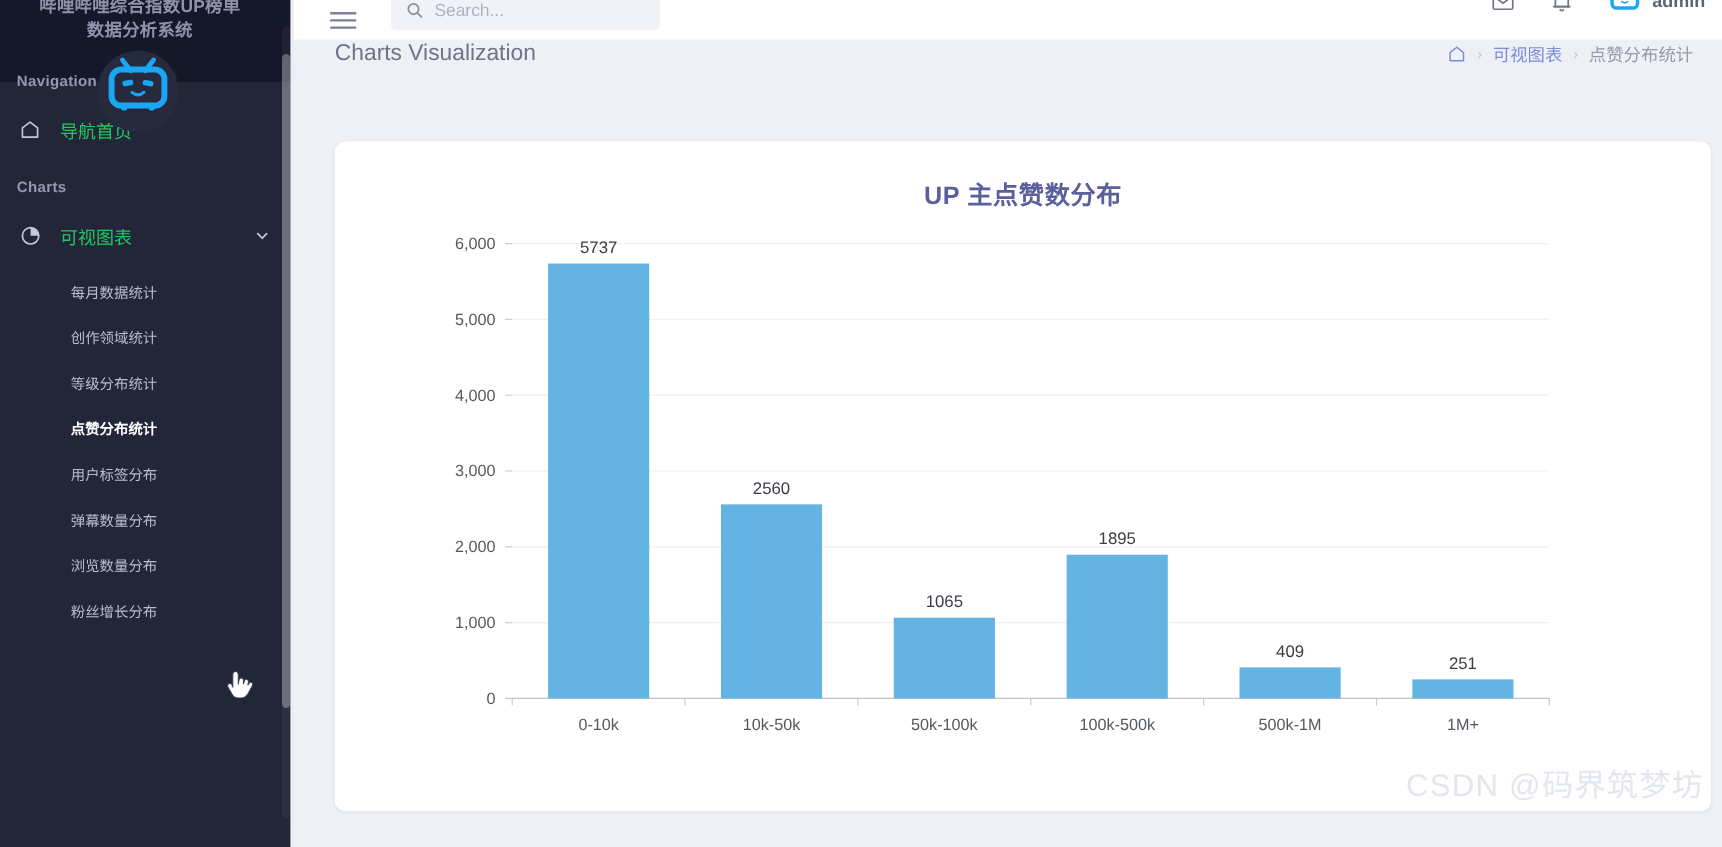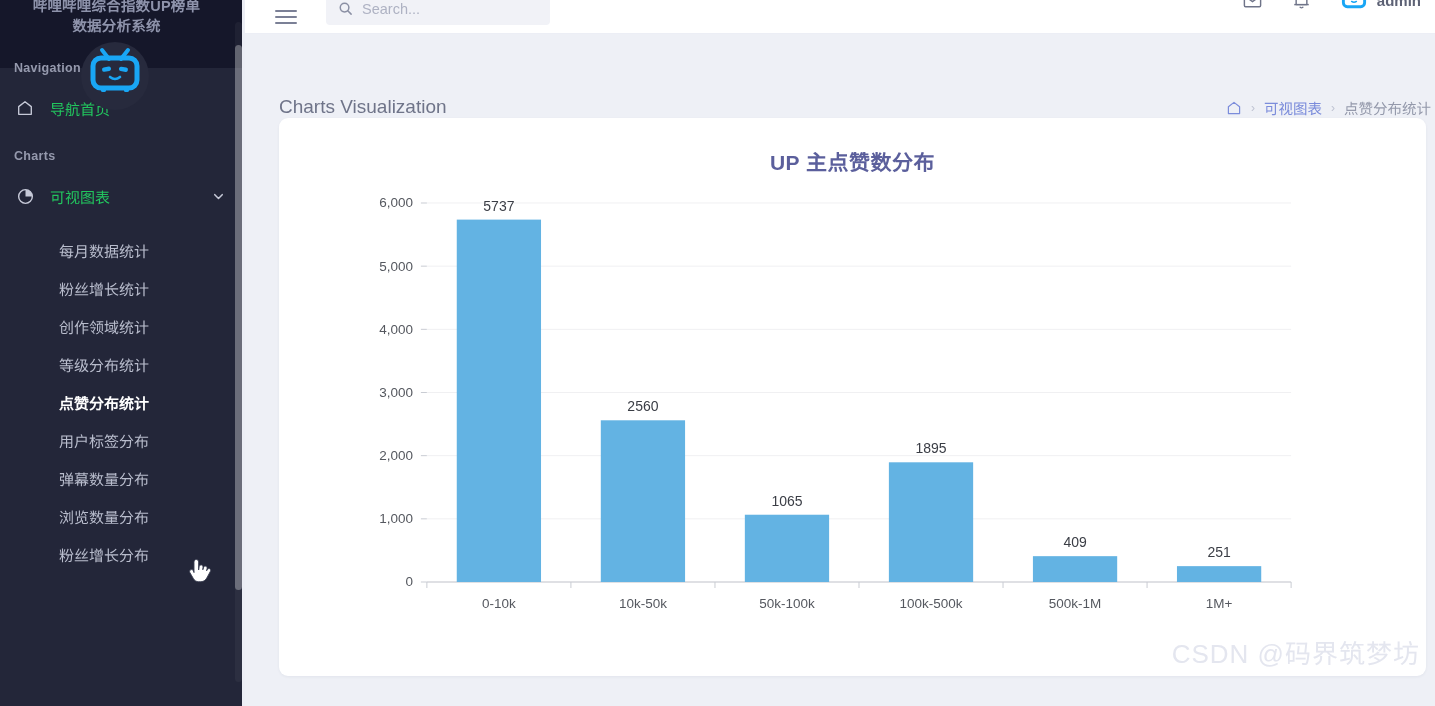--- a/index.html
+++ b/index.html
@@ -66,24 +66,24 @@
   }
   .nav-item .nav-ico {
     width: 22px; height: 22px; margin-right: 14px;
     display: flex; align-items: center; justify-content: center;
     color: #c6c9d8; flex: 0 0 22px;
   }
   .nav-item .nav-label { flex: 1 1 auto; }
   .nav-item .nav-chevron { margin-right: 20px; color: #c6c9d8; display: flex; }
   .sub-item {
     height: 38px;
-    display: flex; align-items: flex-end;
+    display: flex; align-items: center;
     padding-left: 59px;
     color: #b9bdcd;
-    font-size: 15px;
+    font-size: 12px;
     cursor: pointer;
   }
   .sub-item.active { color: #ffffff; font-weight: 700; }
   .sidebar-track {
     position: absolute; right: 3px; top: 22px;
     width: 7px; height: 660px;
     background: rgba(255,255,255,0.045);
     border-radius: 4px;
   }
   .sidebar-thumb {
@@ -130,22 +130,22 @@
   .topbar-right {
     position: absolute; right: 14px; top: -14px;
     display: flex; align-items: center; gap: 28px;
   }
   .top-ico { color: #6f7489; display: flex; cursor: pointer; }
   .user-chip { display: flex; align-items: center; gap: 9px; cursor: pointer; }
   .user-name { color: #5d6275; font-size: 15px; font-weight: 600; }
 
   .page-head {
     height: 84px;
-    display: flex; align-items: flex-end; justify-content: space-between;
-    padding: 0 4px 0 34px;
+    display: flex; align-items: flex-start; justify-content: space-between;
+    padding: 0 24px 0 34px;
   }
   .page-title { color: #6f7489; font-size: 19px; font-weight: 400; }
   .breadcrumb { display: flex; align-items: center; gap: 9px; font-size: 14.5px; }
   .bc-home { color: #7b8cdb; display: flex; cursor: pointer; }
   .bc-sep { color: #bfc3d2; font-size: 12px; }
   .bc-link { color: #7b8cdb; cursor: pointer; }
   .bc-current { color: #9499ab; }
 
   .card {
     position: relative;
@@ -229,23 +229,20 @@
           <span class="nav-chevron">
             <svg width="13" height="13" viewBox="0 0 14 14" fill="none" stroke="currentColor" stroke-width="1.6">
               <path d="M3 5 L7 9.2 L11 5" stroke-linecap="round" stroke-linejoin="round"></path>
             </svg>
           </span>
         </div>
 
         <div style="height:6px"></div>
         <div class="sub-item">
           <span>每月数据统计</span>
-        </div>
-        <div class="sub-item">
-          <span>粉丝增长统计</span>
         </div>
         <div class="sub-item">
           <span>创作领域统计</span>
         </div>
         <div class="sub-item">
           <span>等级分布统计</span>
         </div>
         <div class="sub-item active">
           <span>点赞分布统计</span>
         </div>

